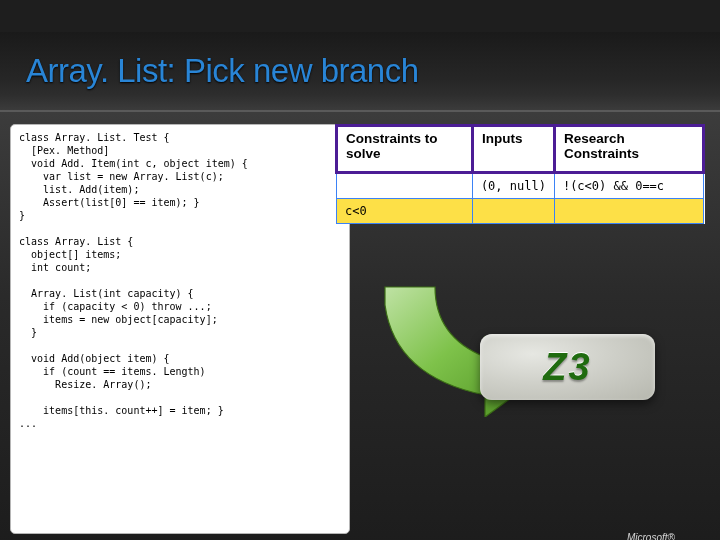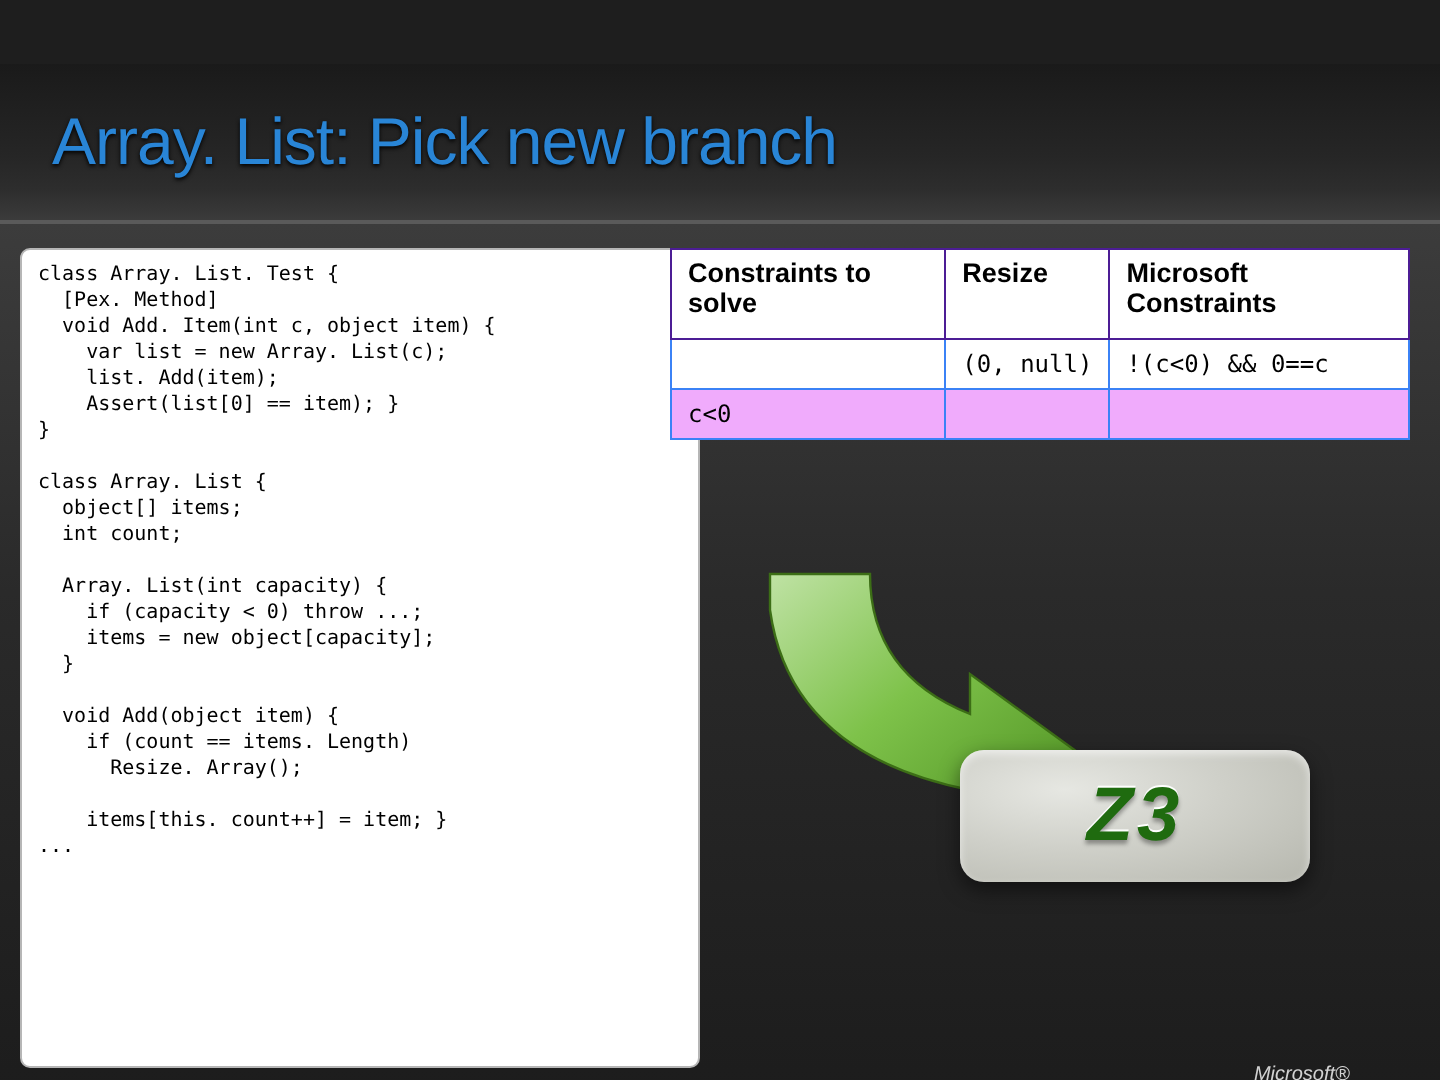--- a/index.html
+++ b/index.html
@@ -56,49 +56,49 @@
     font-size: 13px;
     background: #fff;
     border: 1px solid #8a8a8a;
   }
   .ctable th {
     font-family: Arial, sans-serif;
     font-weight: bold;
     text-align: left;
     padding: 4px 8px 10px 8px;
     background: #fff;
-    border: 1px solid #4c1d95;
+    border: 3px solid #4c1d95;
     vertical-align: top;
     font-size: 13.5px;
   }
   .ctable td {
     font-family: "Lucida Console", Consolas, monospace;
     font-size: 12px;
     padding: 5px 8px;
     border: 1px solid #3b82f6;
     background: #fff;
     white-space: nowrap;
   }
   .ctable tr.highlight td {
-    background: #f0abfc;
+    background: #fde047;
   }
   
   .arrow-wrap {
     position: absolute;
     left: 365px; top: 165px;
     width: 310px; height: 140px;
   }
   .z3-logo {
     position: absolute;
     left: 480px; top: 222px;
     width: 175px; height: 66px;
     border-radius: 12px;
     background: radial-gradient(ellipse at 30% 30%, #e6e7e2 0%, #cfd0c9 45%, #b6b7ae 100%);
     box-shadow: inset 0 2px 4px rgba(255,255,255,.6), 0 4px 10px rgba(0,0,0,.5);
-    display:flex; align-items:center; justify-content:center;margin-top:41px;
+    display:flex; align-items:center; justify-content:center;
   }
   .z3-logo span {
     font-family: Arial, sans-serif;
     font-weight: 900;
     font-size: 38px;
     font-style: italic;
     color: #1f6b0f;
     letter-spacing: 2px;
     text-shadow: 0 2px 2px rgba(0,0,0,.35), 0 -1px 0 #fff;
   }
@@ -143,22 +143,22 @@
     if (count == items. Length)
       Resize. Array();
 
     items[this. count++] = item; }
 ...</pre>
 
   <table class="ctable">
     <thead>
       <tr>
         <th>Constraints to solve</th>
-        <th>Resize</th>
-        <th>Microsoft Constraints</th>
+        <th>Inputs</th>
+        <th>Research Constraints</th>
       </tr>
     </thead>
     <tbody id="ctbody">
         <tr>
           <td></td>
           <td>(0, null)</td>
           <td>!(c&lt;0) &amp;&amp; 0==c</td>
         </tr>
         <tr class="highlight">
           <td>c&lt;0</td>

